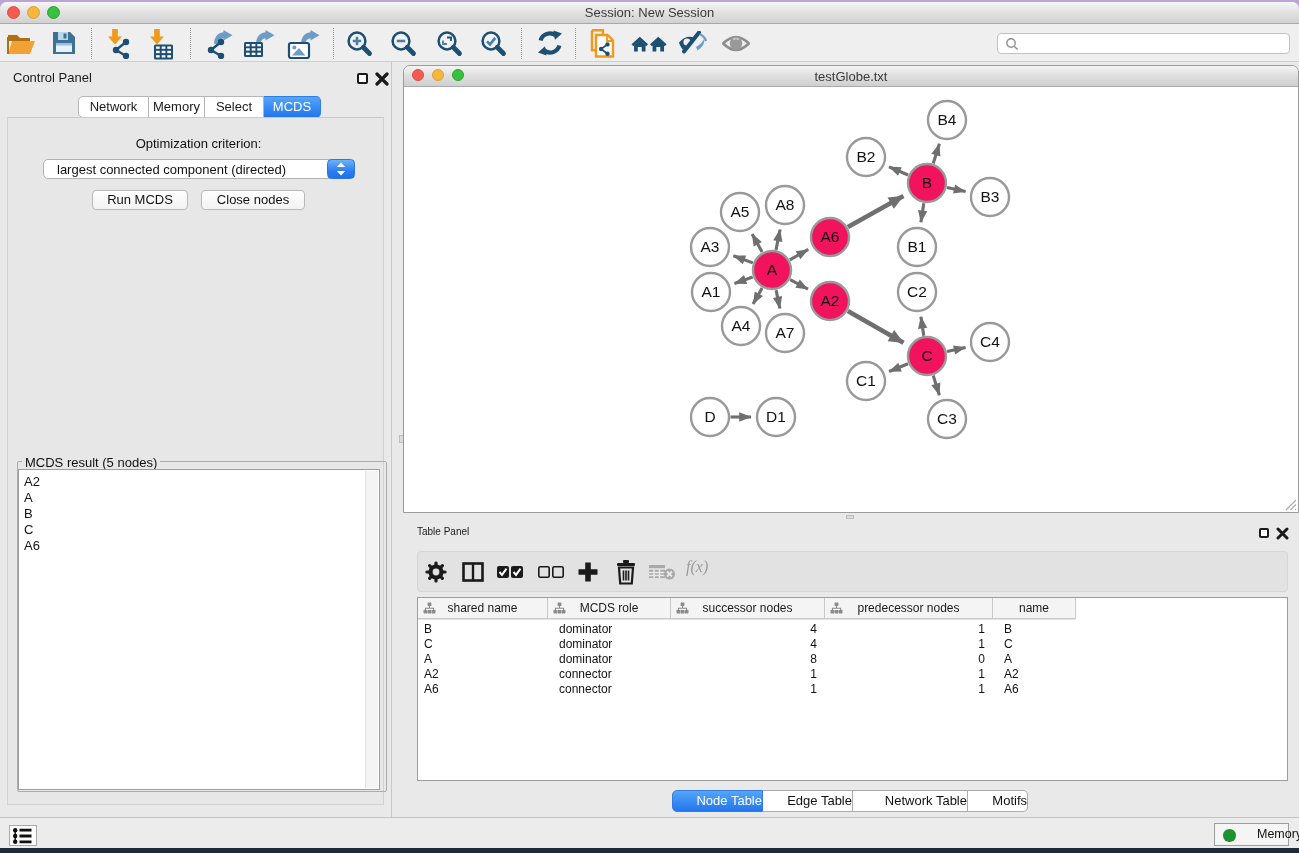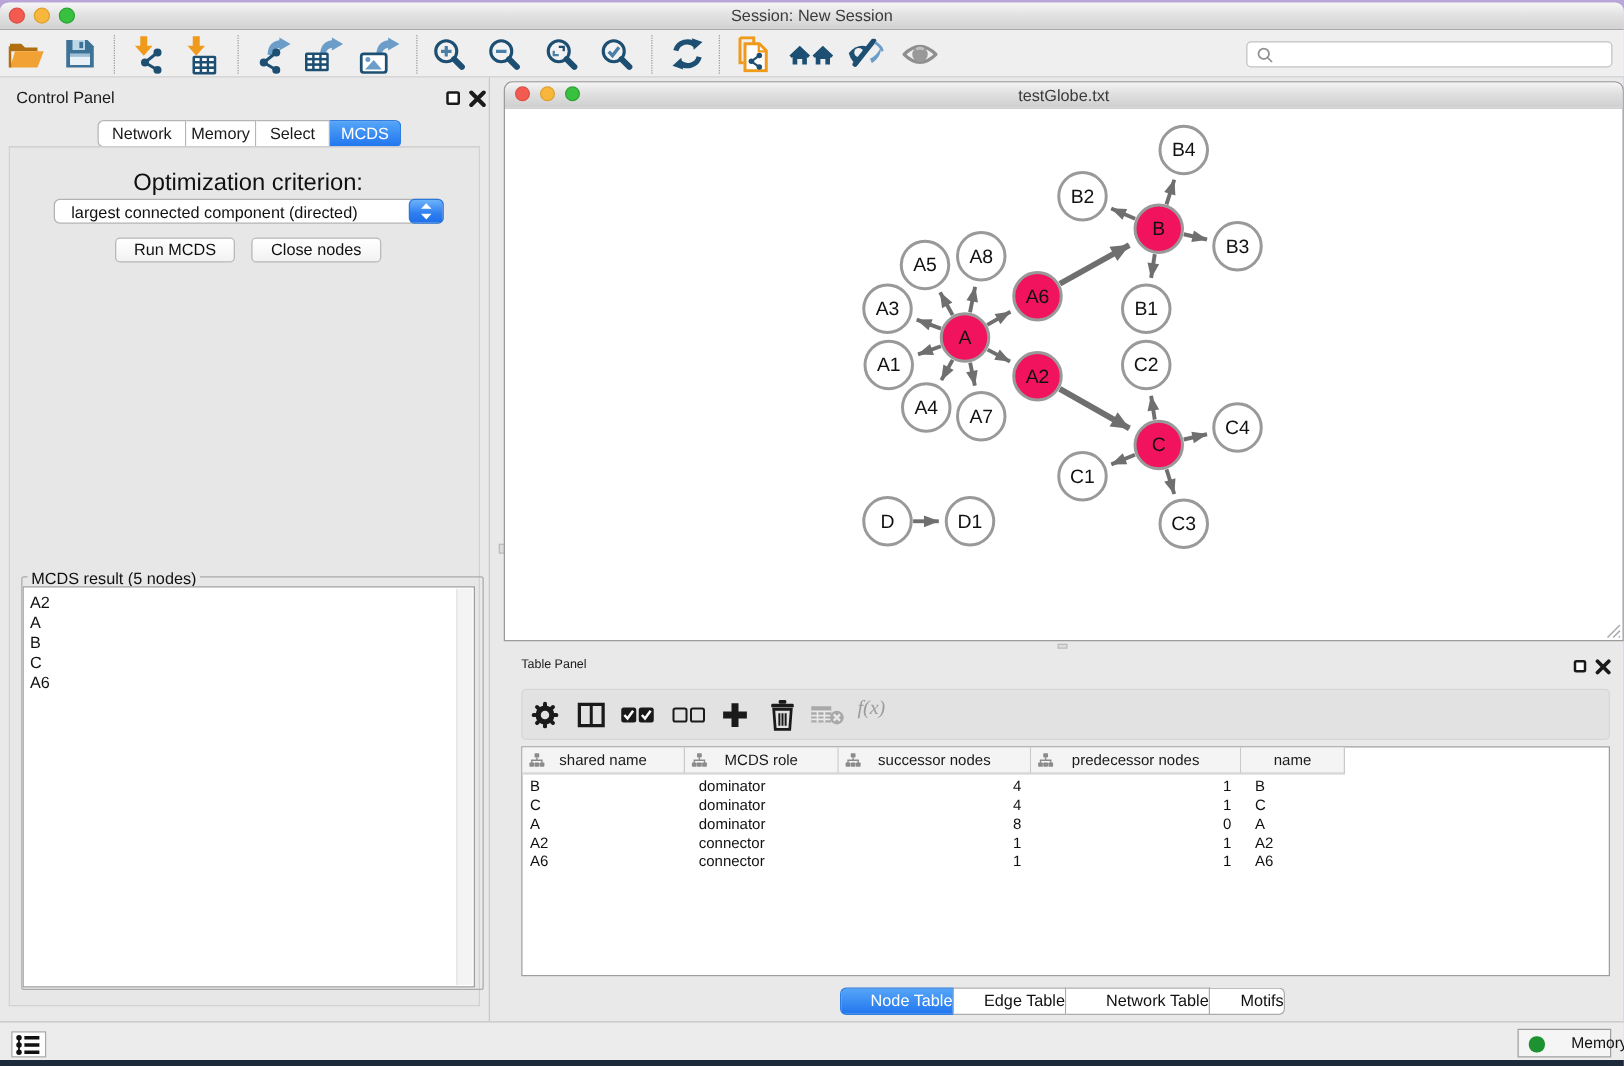--- a/index.html
+++ b/index.html
@@ -222,21 +222,21 @@
 <div class="abs" style="left:13px;top:70px;font-size:13px;color:#1a1a1a">Control Panel</div>
 <div class="abs" style="left:357px;top:73px;width:11px;height:11px;border:2px solid #1a1a1a;border-radius:2px;background:#fff"></div>
 <svg class="abs" width="14" height="14" style="left:375px;top:72px">
     <path d="M2,2 L12,12 M12,2 L2,12" stroke="#1a1a1a" stroke-width="3.2" stroke-linecap="round"></path>
   </svg>
 <div class="cp-tab" style="left:78px;width:71px;border-radius:5px 0 0 5px">Network</div>
 <div class="cp-tab" style="left:149px;width:56px;border-left:none">Memory</div>
 <div class="cp-tab" style="left:205px;width:59px;border-left:none">Select</div>
 <div class="cp-tab blue" style="left:264px;width:57px;border-radius:0 5px 5px 0;border-left:none">MCDS</div>
 <div class="abs" style="left:7px;top:117px;width:377px;height:688px;background:#e7e7e7;border:1px solid #d2d2d2;border-top:1px solid #cacaca"></div>
-<div class="abs" style="left:0;top:136px;width:397px;text-align:center;font-size:19px;color:#111">Optimization criterion:</div>
+<div class="abs" style="left:0;top:136px;width:397px;text-align:center;font-size:13px;color:#111">Optimization criterion:</div>
 <div class="abs" style="left:43px;top:159px;width:312px;height:20px;background:#fff;border:1px solid #b2b2b2;border-radius:5px;font-size:13px;color:#111;line-height:19px;padding-left:13px">largest connected component (directed)</div>
 <div class="abs" style="left:327px;top:159px;width:28px;height:20px;border-radius:4.5px;background:linear-gradient(#6cb2fa,#2e7ef0 60%,#1f71ea);border:1px solid #2b77dd">
     <svg width="26" height="18" style="margin:0 auto;display:block">
       <path d="M13,2.5 L17.2,7 H8.8 z" fill="#fff"></path>
       <path d="M13,15.5 L17.2,11 H8.8 z" fill="#fff"></path>
     </svg>
   </div>
 <div class="btn" style="left:92px;top:190px;width:96px;height:20px;line-height:18px">Run MCDS</div>
 <div class="btn" style="left:201px;top:190px;width:104px;height:20px;line-height:18px">Close nodes</div>
 <div class="abs" style="left:17px;top:461px;width:370px;height:331px;border:1px solid #ababab;border-radius:2px"></div>

